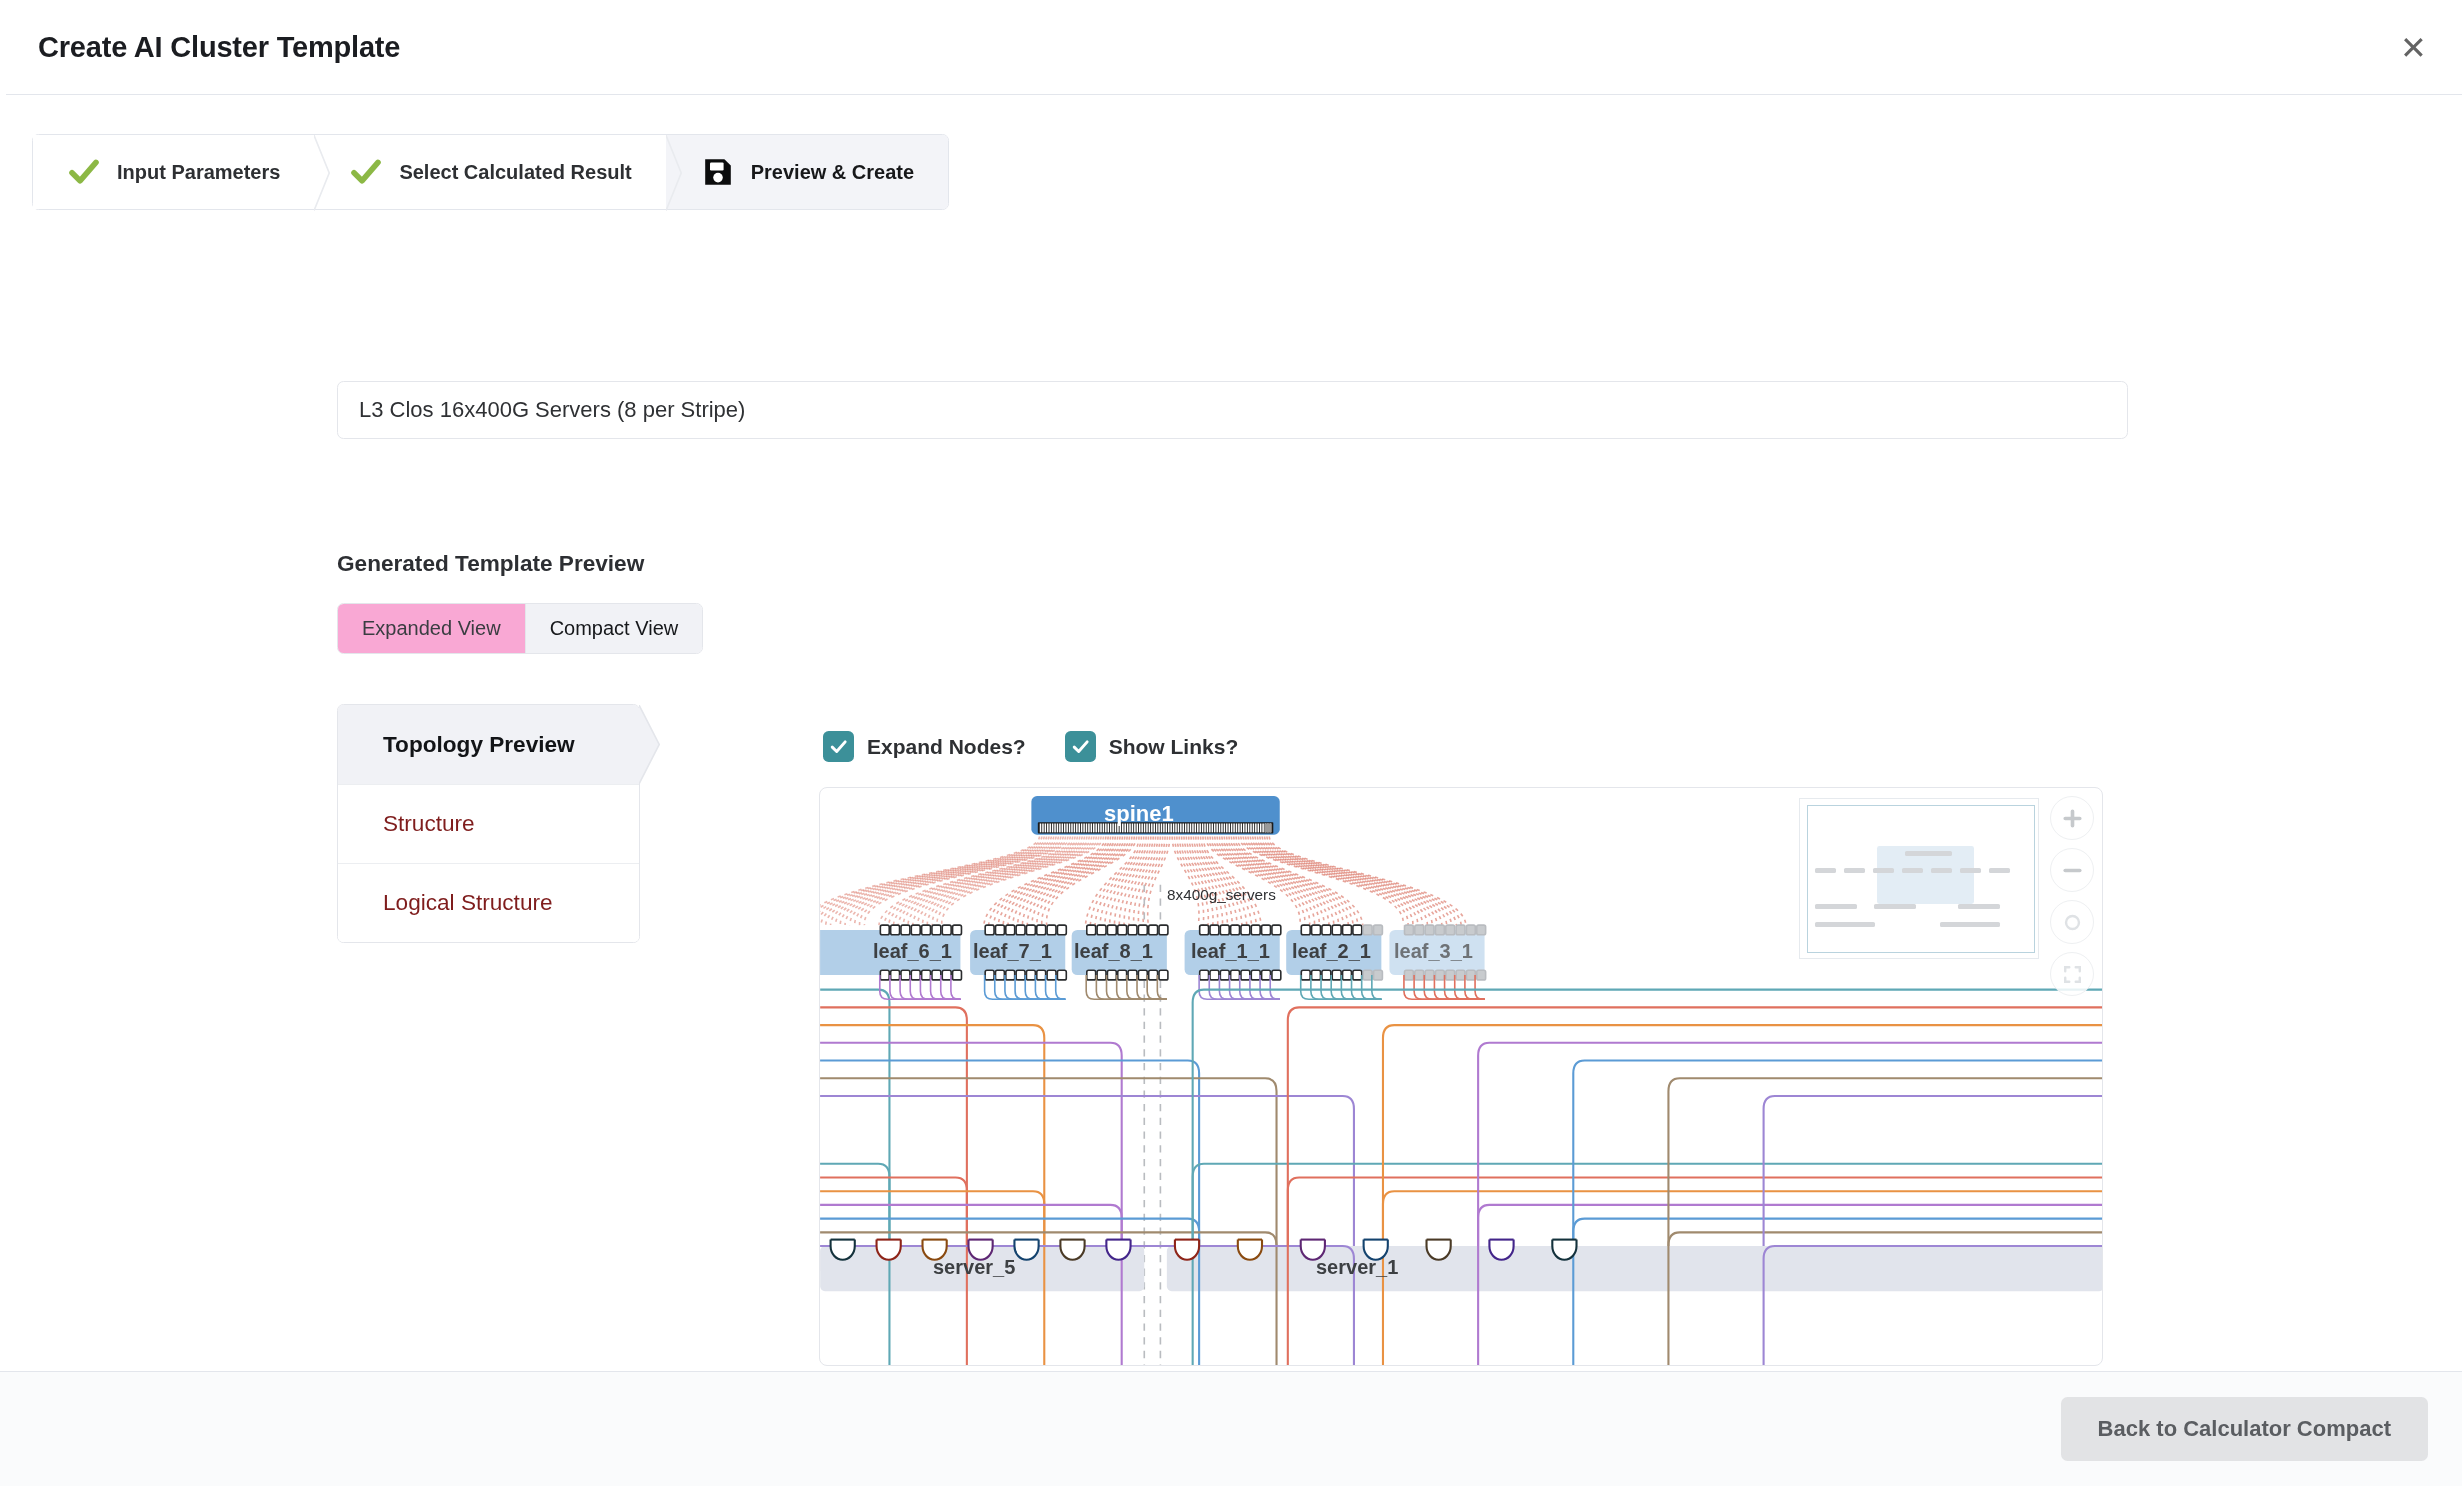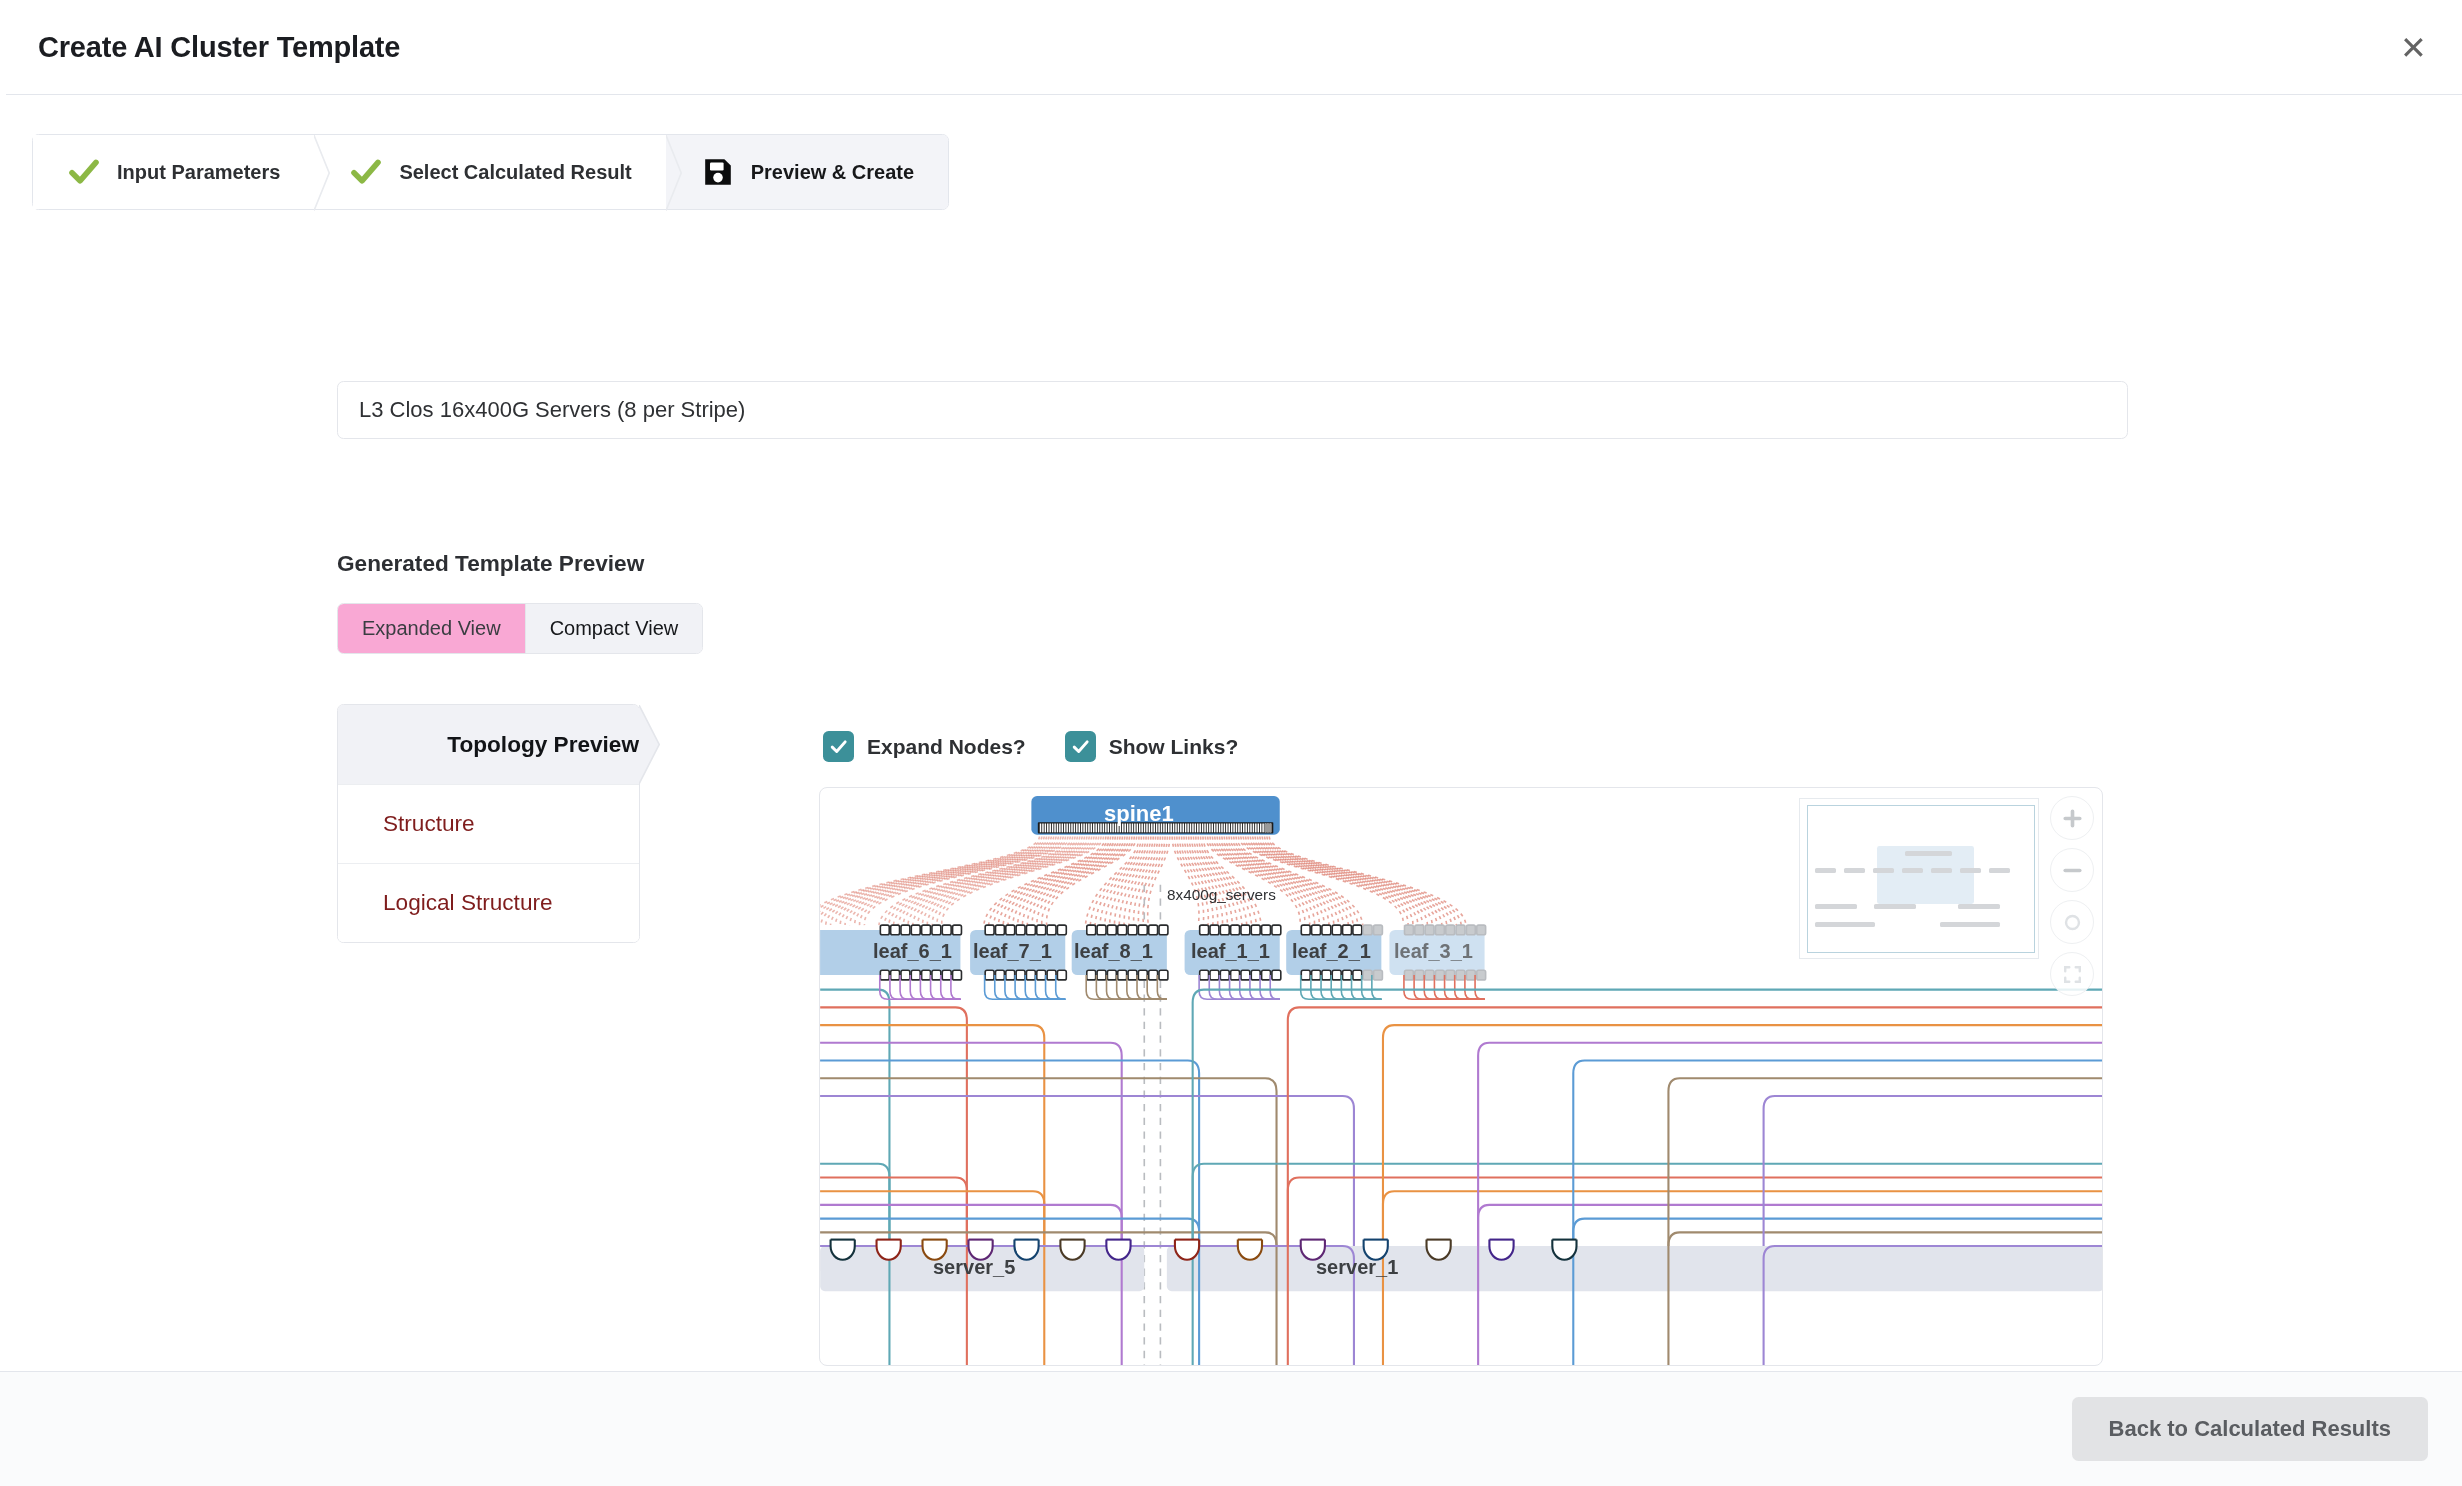--- a/index.html
+++ b/index.html
@@ -83,21 +83,21 @@
     position: absolute; left: 337px; top: 609px; width: 303px;
     border: 1.6px solid #e4e6eb; border-radius: 6.5px; background: #fff; overflow: visible;
   }
   .side-tab {
     height: 79px; display: flex; align-items: center; padding-left: 45px;
     font-size: 22.6px; color: #7f1d1d; cursor: pointer; position: relative; background:#fff;
   }
   .side-tab + .side-tab { border-top: 1.6px solid #eceef1; }
   .side-tab:first-child { border-radius: 4.8px 4.8px 0 0; }
   .side-tab:last-child  { border-radius: 0 0 4.8px 4.8px; }
-  .side-tab.active { background: #f1f2f6; font-weight: bold; color: #121417; justify-content: flex-end; }
+  .side-tab.active { background: #f1f2f6; font-weight: bold; color: #121417; }
   .side-tab.active .tab-chev { position: absolute; right: -21px; top: 0; width: 21px; height: 100%; }
 
   
   .chk-row { position: absolute; left: 823px; top: 636px; display: flex; align-items: center; gap: 39px; }
   .chk-item { display: flex; align-items: center; gap: 13px; cursor: pointer; }
   .chk-box {
     width: 31px; height: 31px; border-radius: 5.6px; background: #3c9099;
     display: flex; align-items: center; justify-content: center; flex:0 0 31px;
   }
   .chk-box svg { display:block; }
@@ -751,16 +751,16 @@
           <svg width="21" height="21" viewBox="0 0 26 26">
             <path d="M4 9 V4 H9 M17 4 H22 V9 M22 17 V22 H17 M9 22 H4 V17" fill="none" stroke="#dfe2e5" stroke-width="3" stroke-linecap="round"></path>
           </svg>
         </div>
       </div>
     </div>
 
   </div>
 
   <div class="modal-footer">
-    <button class="btn btn-secondary">Back to Calculated Results</button>
+    <button class="btn btn-secondary">Back to Calculator Compact</button>
   </div>
 </div>
 
 
 </body></html>

